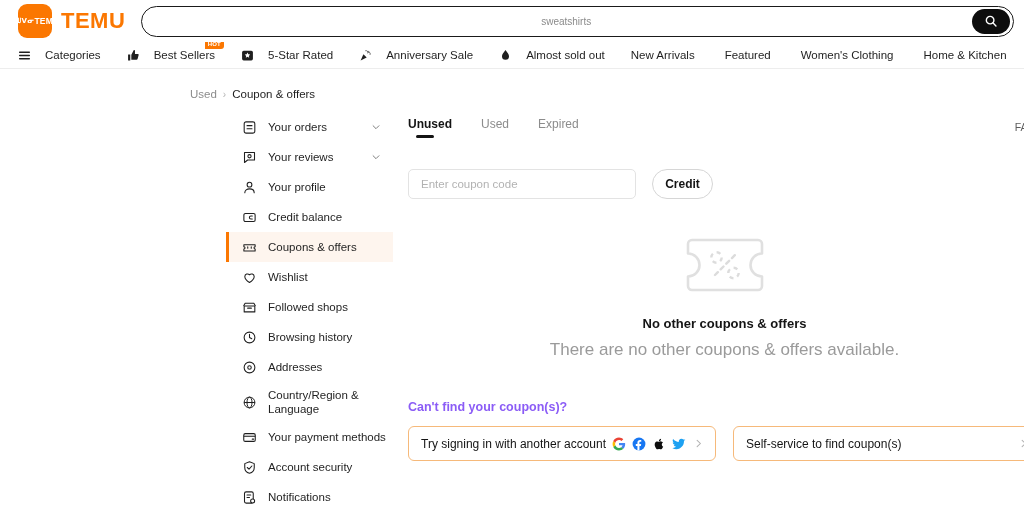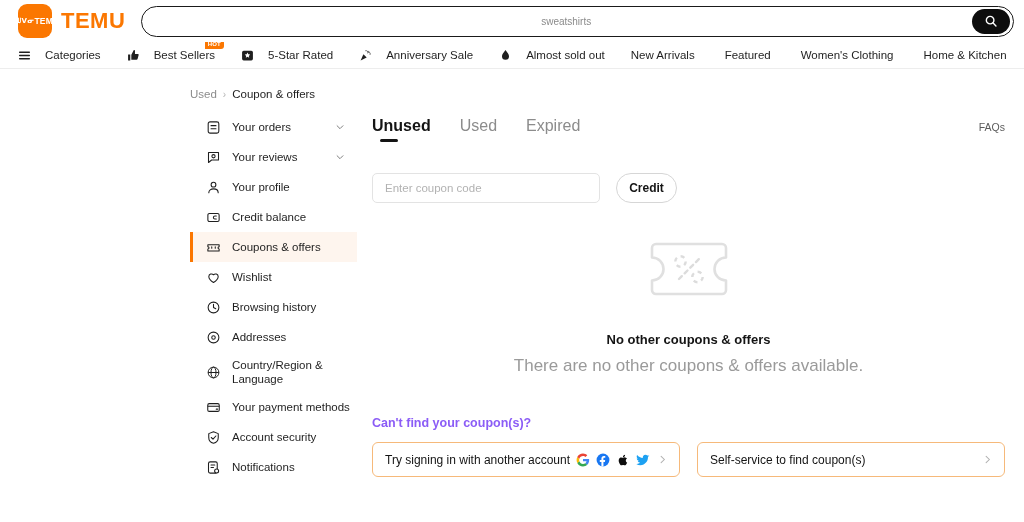--- a/index.html
+++ b/index.html
@@ -111,20 +111,21 @@
   }
   .bc-home { color: #8c8c8c; cursor: pointer; }
   .bc-sep { color: #b5b5b5; font-size: 10px; }
   .bc-cur { color: #1f1f1f; }
 
   .content-row {
     position: absolute;
     left: 0; top: 112px;
     width: 1024px;
     display: flex;
+    padding-left: 36px;
   }
 
   
   .sidebar {
     width: 167px;
     flex: 0 0 167px;
     margin-left: 190px;
     display: flex; flex-direction: column;
   }
   .side-item {
@@ -157,21 +158,21 @@
     padding-left: 15px;
     padding-right: 28px;
     position: relative;
   }
   .tabs-row {
     display: flex; align-items: flex-start;
     gap: 29px;
     margin-top: 5px;
   }
   .tab {
-    font-size: 16px;
+    font-size: 12px;
     color: #8c8c8c;
     cursor: pointer;
     padding-bottom: 7px;
     position: relative;
   }
   .tab.active { color: #141414; font-weight: 700; }
   .tab.active::after {
     content: "";
     position: absolute;
     left: 8px; bottom: 0;
@@ -217,21 +218,21 @@
   }
 
   
   .empty {
     display: flex; flex-direction: column;
     align-items: center;
     margin-top: 37px;
   }
   .empty-title {
     font-size: 13px; font-weight: 700; color: #141414;
-    margin-top: 30px;
+    margin-top: 18px;
   }
   .empty-sub {
     font-size: 17px; color: #9a9a9a;
     margin-top: 9px;
   }
 
   
   .help-head {
     font-size: 12.5px; font-weight: 700; color: #8b5cf6;
     margin-top: 40px;
@@ -429,20 +430,30 @@
 
     <div class="side-item">
       <span class="side-ico">
         <svg width="15" height="15" viewBox="0 0 24 24" fill="none" stroke="#1f1f1f" stroke-width="1.7">
           <path d="M12 20s-7.5-4.6-7.5-9.6A4.4 4.4 0 0 1 12 7.6a4.4 4.4 0 0 1 7.5 2.8c0 5-7.5 9.6-7.5 9.6z" stroke-linejoin="round"></path>
         </svg>
       </span>
       <span class="side-label">Wishlist</span>
     </div>
 
+    <div class="side-item">
+      <span class="side-ico">
+        <svg width="15" height="15" viewBox="0 0 24 24" fill="none" stroke="#1f1f1f" stroke-width="1.7">
+          <path d="M3.5 9.5h17v9.5h-17z" stroke-linejoin="round"></path>
+          <path d="M2.5 9.5L5 5.2h14l2.5 4.3" stroke-linejoin="round"></path>
+          <line x1="9" y1="13" x2="15" y2="13" stroke-linecap="round"></line>
+        </svg>
+      </span>
+      <span class="side-label">Followed shops</span>
+    </div>
 
     <div class="side-item">
       <span class="side-ico">
         <svg width="15" height="15" viewBox="0 0 24 24" fill="none" stroke="#1f1f1f" stroke-width="1.7">
           <circle cx="12" cy="12" r="8.6"></circle>
           <polyline points="12,7 12,12 15.6,14" stroke-linecap="round" stroke-linejoin="round"></polyline>
         </svg>
       </span>
       <span class="side-label">Browsing history</span>
     </div>

